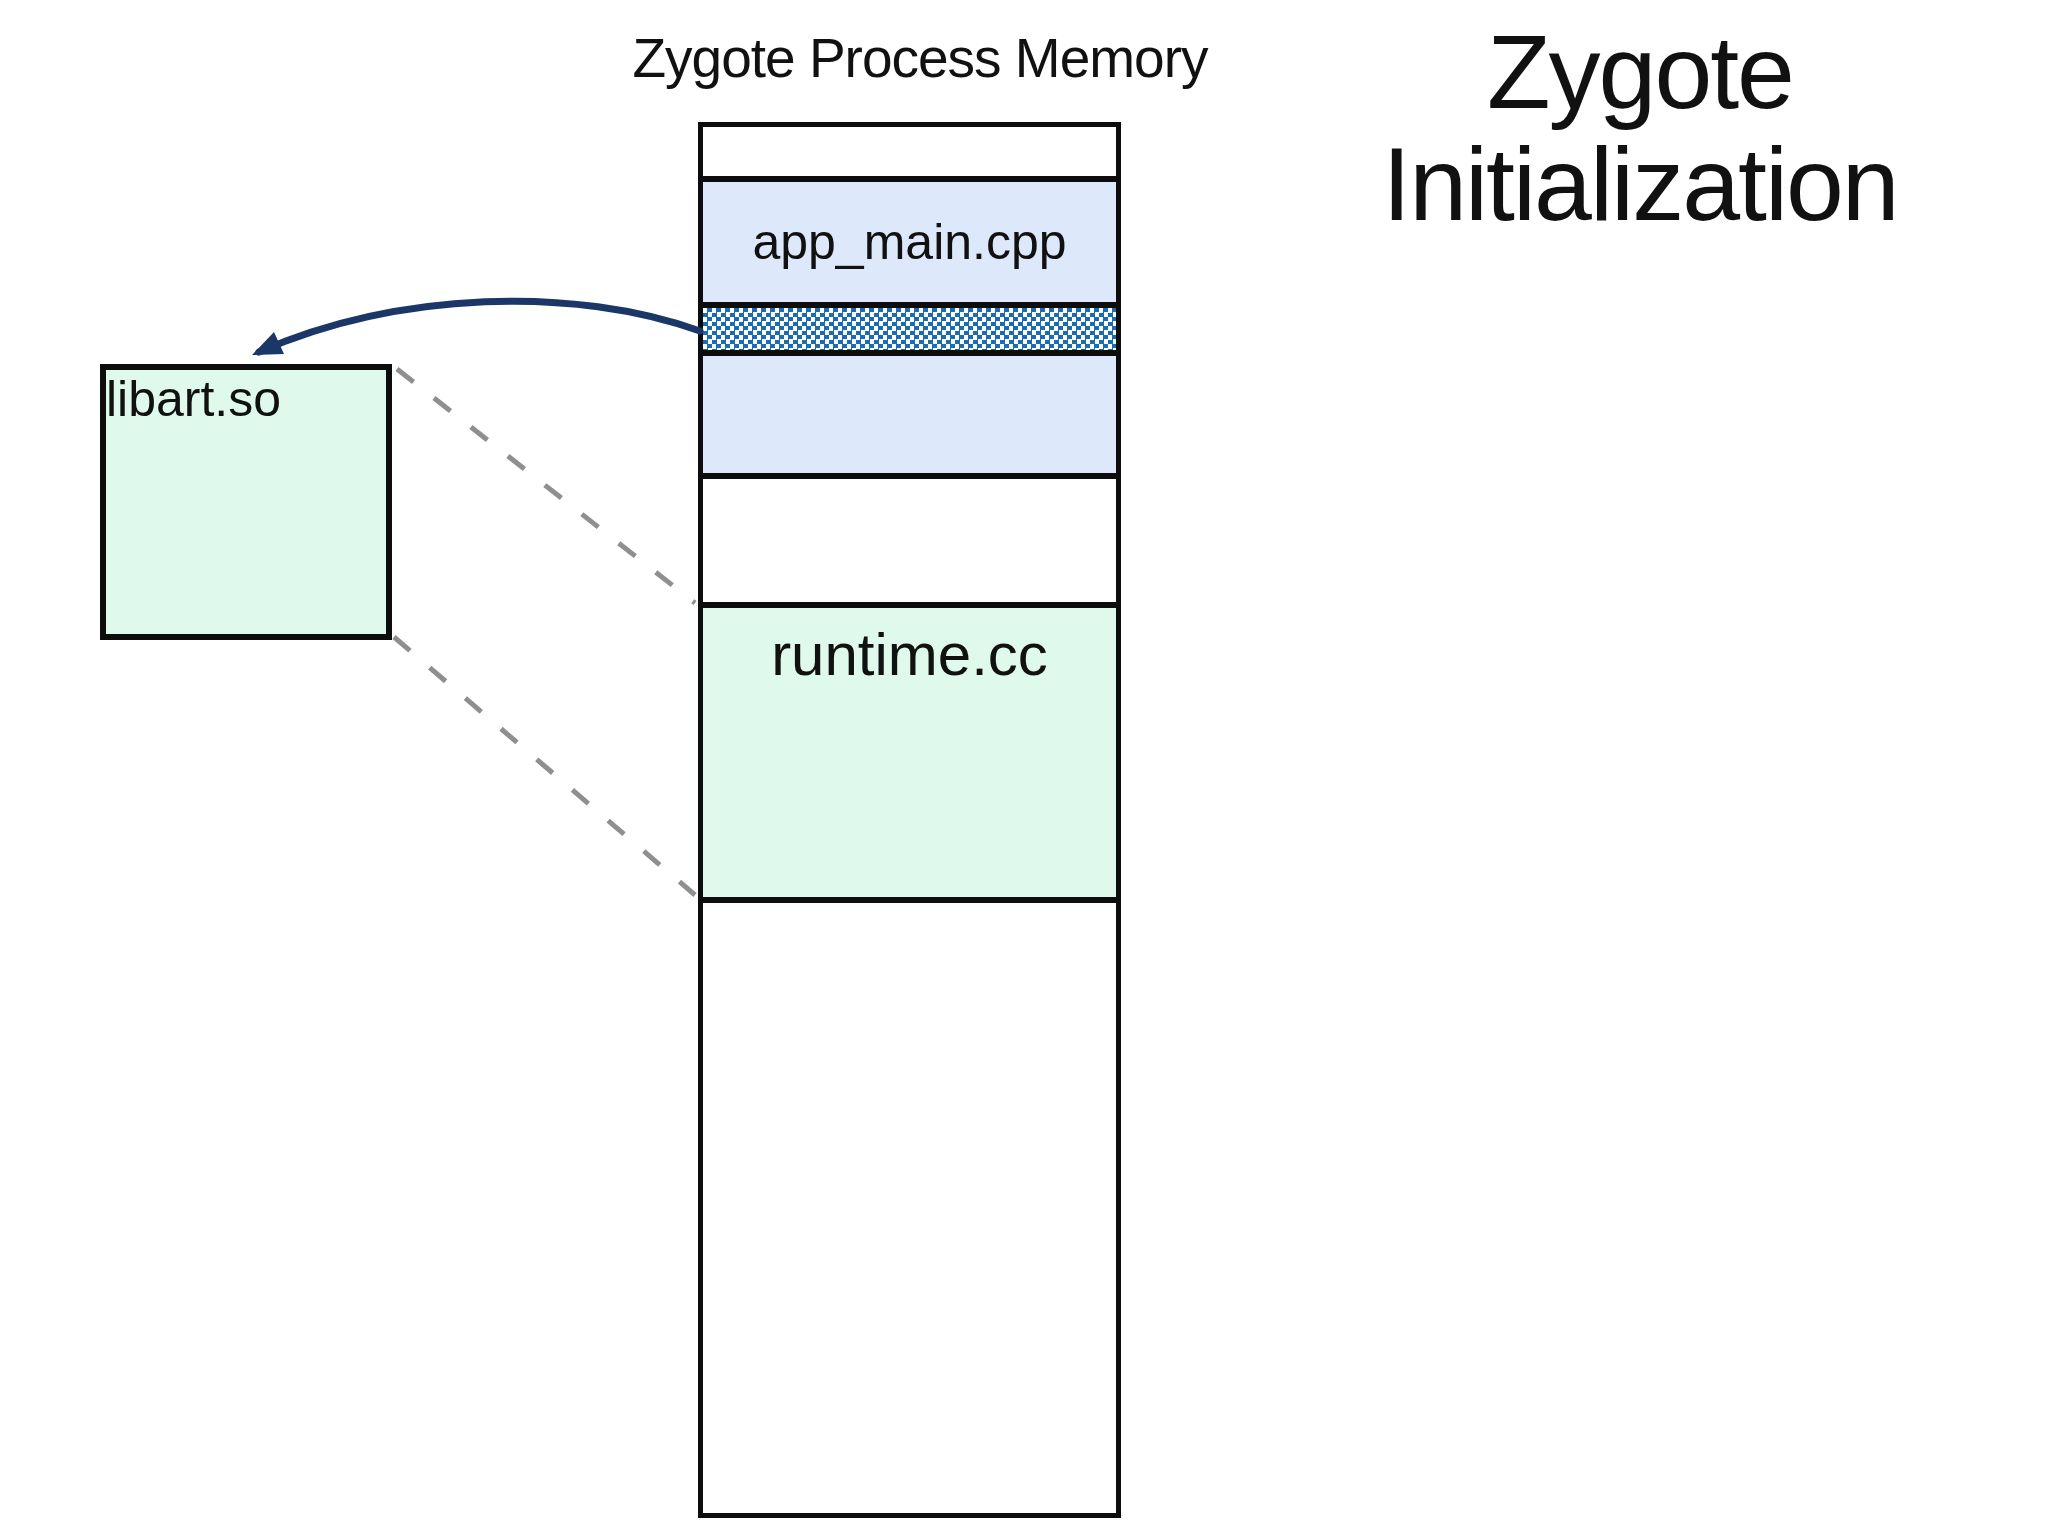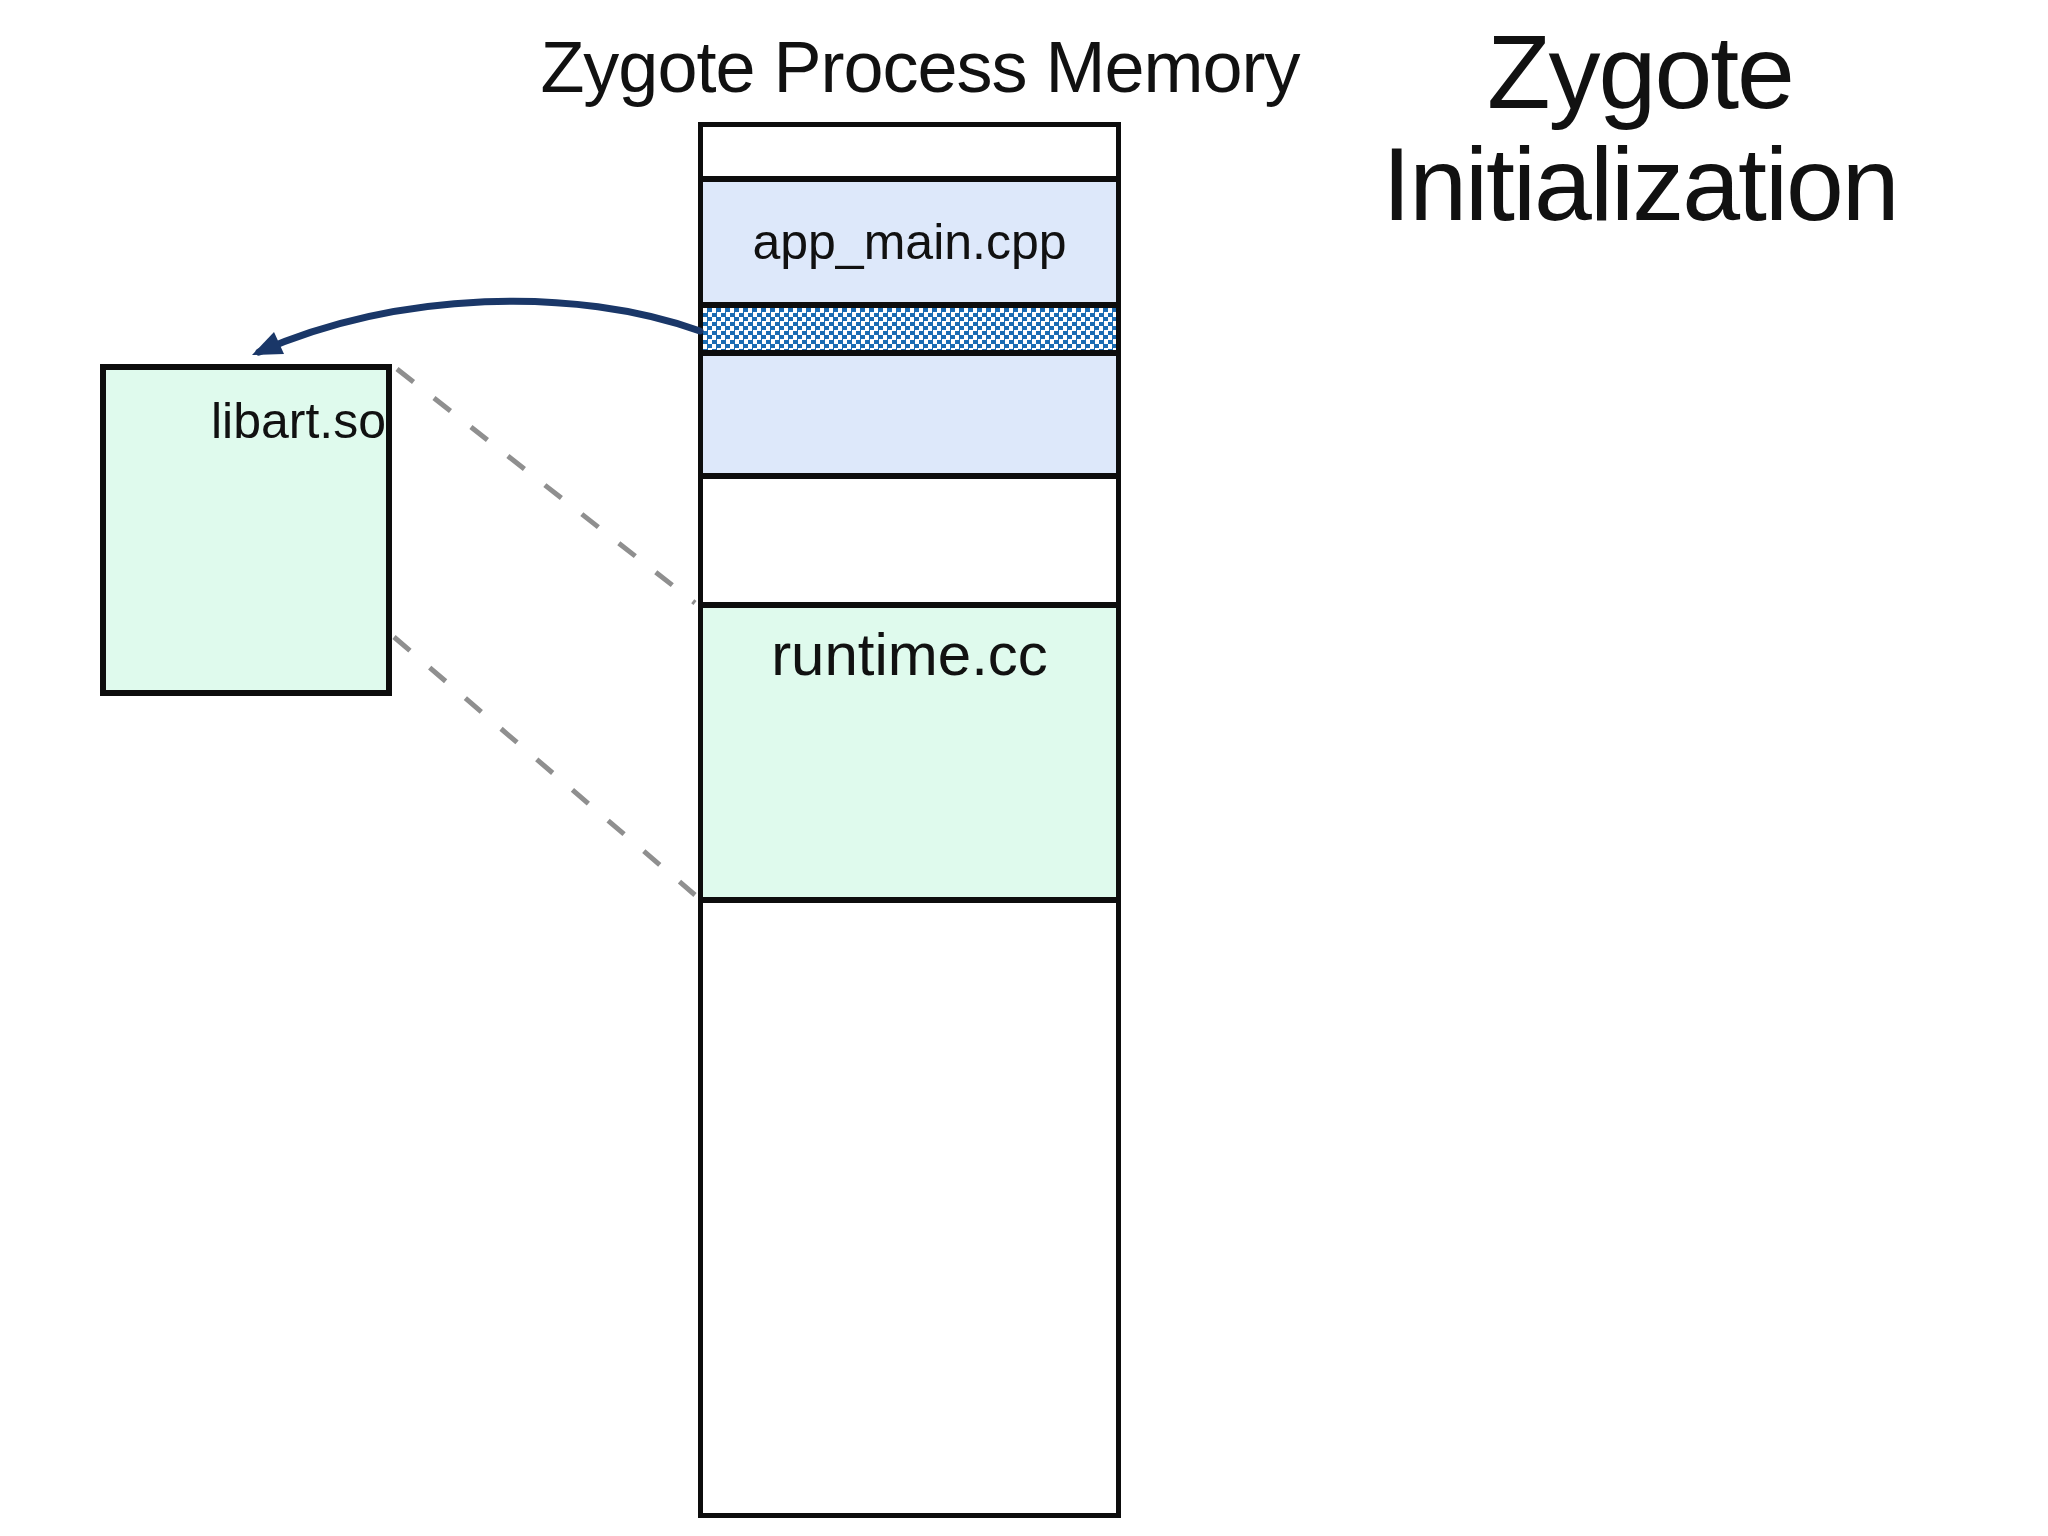--- a/index.html
+++ b/index.html
@@ -12,21 +12,21 @@
     font-family: "Liberation Sans", "DejaVu Sans", sans-serif;
     color: var(--text-black, #111);
   }
   .stage { position: relative; width: 2048px; height: 1536px; }
 
   
   .mem-title {
     position: absolute;
     left: 520px; top: 26px; width: 800px;
     text-align: center;
-    font-size: 72px;
+    font-size: 55px;
     letter-spacing: -1px;
     white-space: nowrap;
   }
   .slide-title {
     position: absolute;
     left: 1230px; top: 16px; width: 820px;
     text-align: center;
     font-size: 104px;
     line-height: 1.08;
     letter-spacing: -2px;
@@ -81,26 +81,25 @@
     align-items: flex-start;
     padding-top: 12px;
     font-size: 60px;
     box-sizing: border-box;
   }
 
   
   .libbox {
     position: absolute;
     left: 100px; top: 364px;
-    width: 292px; height: 332px;
+    width: 292px; height: 276px;
     box-sizing: border-box;
     border: 6px solid var(--border-black, #0d0d0d);
     background: var(--band-green, #dffaed);
-    text-align: right;
-    padding-top: 22px;
+    text-align: left;
     font-size: 50px;
   }
 
   
   .overlay {
     position: absolute;
     left: 0; top: 0;
     pointer-events: none;
   }
   .dash {

